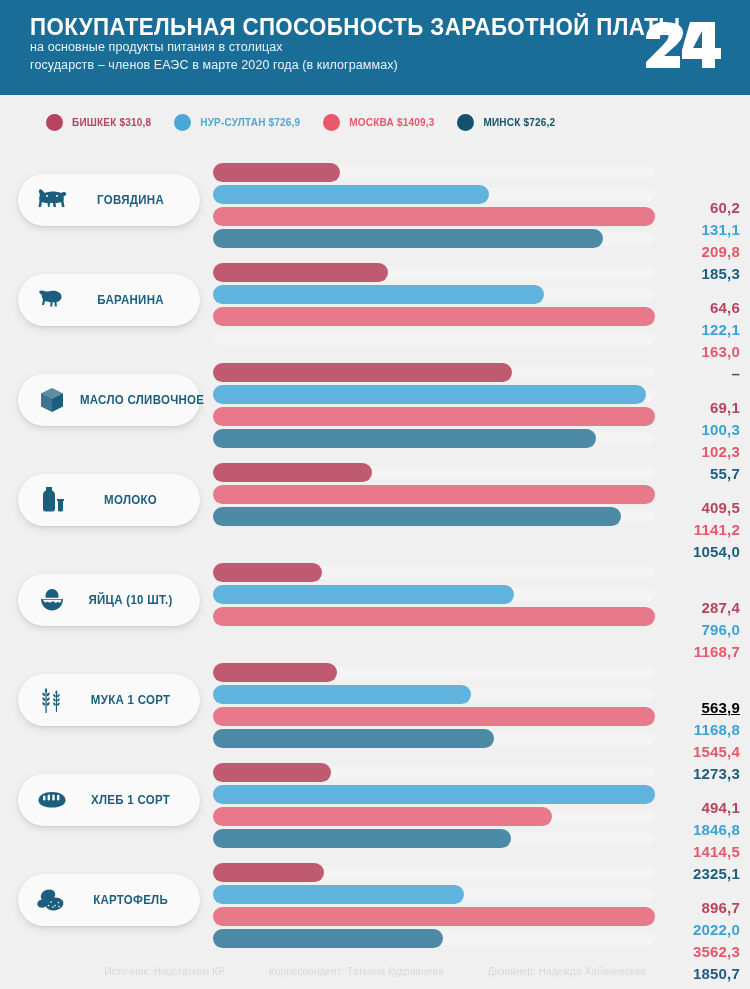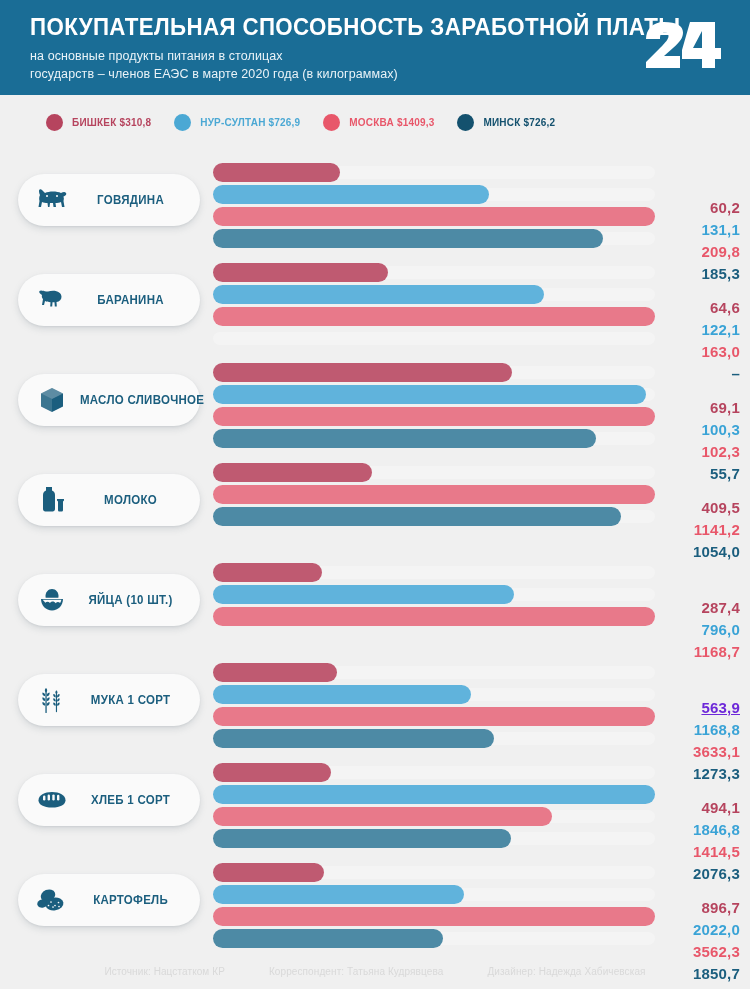--- a/index.html
+++ b/index.html
@@ -22,21 +22,20 @@
     font-size:24px;
     font-weight:bold;
     color:#ffffff;
     letter-spacing:.4px;
     line-height:1.05;
     transform:scaleX(.93);
     transform-origin:left center;
     white-space:nowrap;
   }
   .subtitle {
-    margin-top:9px;
     font-size:12.5px;
     color:#eaf3f8;
     line-height:1.42;
     letter-spacing:.1px;
   }
   .logo {
     position:absolute;
     right:22px; top:16px;
     width:86px; height:56px;
   }
@@ -371,31 +370,31 @@
               <rect x="8.4" y="5" width="1.3" height="23" rx=".6"></rect>
             </g>
           </svg>
         </span>
         <span class="pill-label">МУКА 1 СОРТ</span>
       </div>
       <div class="bars">
         <div class="bar-row">
           <div class="track"></div>
           <div class="bar" style="width: 124.249px; background: rgb(191, 90, 113);"></div>
-          <div class="value" style="color: #6d28d9; text-decoration: underline;">563,9</div>
+          <div class="value" style="color: #000000; text-decoration: underline;">563,9</div>
         </div>
         <div class="bar-row">
           <div class="track"></div>
           <div class="bar" style="width: 257.532px; background: rgb(96, 179, 220);"></div>
           <div class="value" style="color: rgb(58, 163, 214);">1168,8</div>
         </div>
         <div class="bar-row">
           <div class="track"></div>
           <div class="bar" style="width: 442px; background: rgb(232, 121, 138);"></div>
-          <div class="value" style="color: rgb(232, 87, 106);">3633,1</div>
+          <div class="value" style="color: rgb(232, 87, 106);">1545,4</div>
         </div>
         <div class="bar-row">
           <div class="track"></div>
           <div class="bar" style="width: 280.558px; background: rgb(77, 138, 165);"></div>
           <div class="value" style="color: rgb(27, 94, 126);">1273,3</div>
         </div>
       </div>
     </div>
     <div class="group">
       <div class="pill">
@@ -424,21 +423,21 @@
           <div class="value" style="color: rgb(58, 163, 214);">1846,8</div>
         </div>
         <div class="bar-row">
           <div class="track"></div>
           <div class="bar" style="width: 338.536px; background: rgb(232, 121, 138);"></div>
           <div class="value" style="color: rgb(232, 87, 106);">1414,5</div>
         </div>
         <div class="bar-row">
           <div class="track"></div>
           <div class="bar" style="width: 297.587px; background: rgb(77, 138, 165);"></div>
-          <div class="value" style="color: rgb(27, 94, 126);">2076,3</div>
+          <div class="value" style="color: rgb(27, 94, 126);">2325,1</div>
         </div>
       </div>
     </div>
     <div class="group">
       <div class="pill">
         <span class="pill-icon">
           <svg width="32" height="28" viewBox="0 0 32 28">
             <ellipse fill="#1b5e7e" cx="12" cy="9.5" rx="7.5" ry="5.8" transform="rotate(-22 12 9.5)"></ellipse>
             <ellipse fill="#1b5e7e" cx="6.5" cy="17.5" rx="5.3" ry="4.2" transform="rotate(-14 6.5 17.5)"></ellipse>
             <ellipse fill="#1b5e7e" cx="18.5" cy="18" rx="9" ry="6.3" transform="rotate(-9 18.5 18)"></ellipse>

